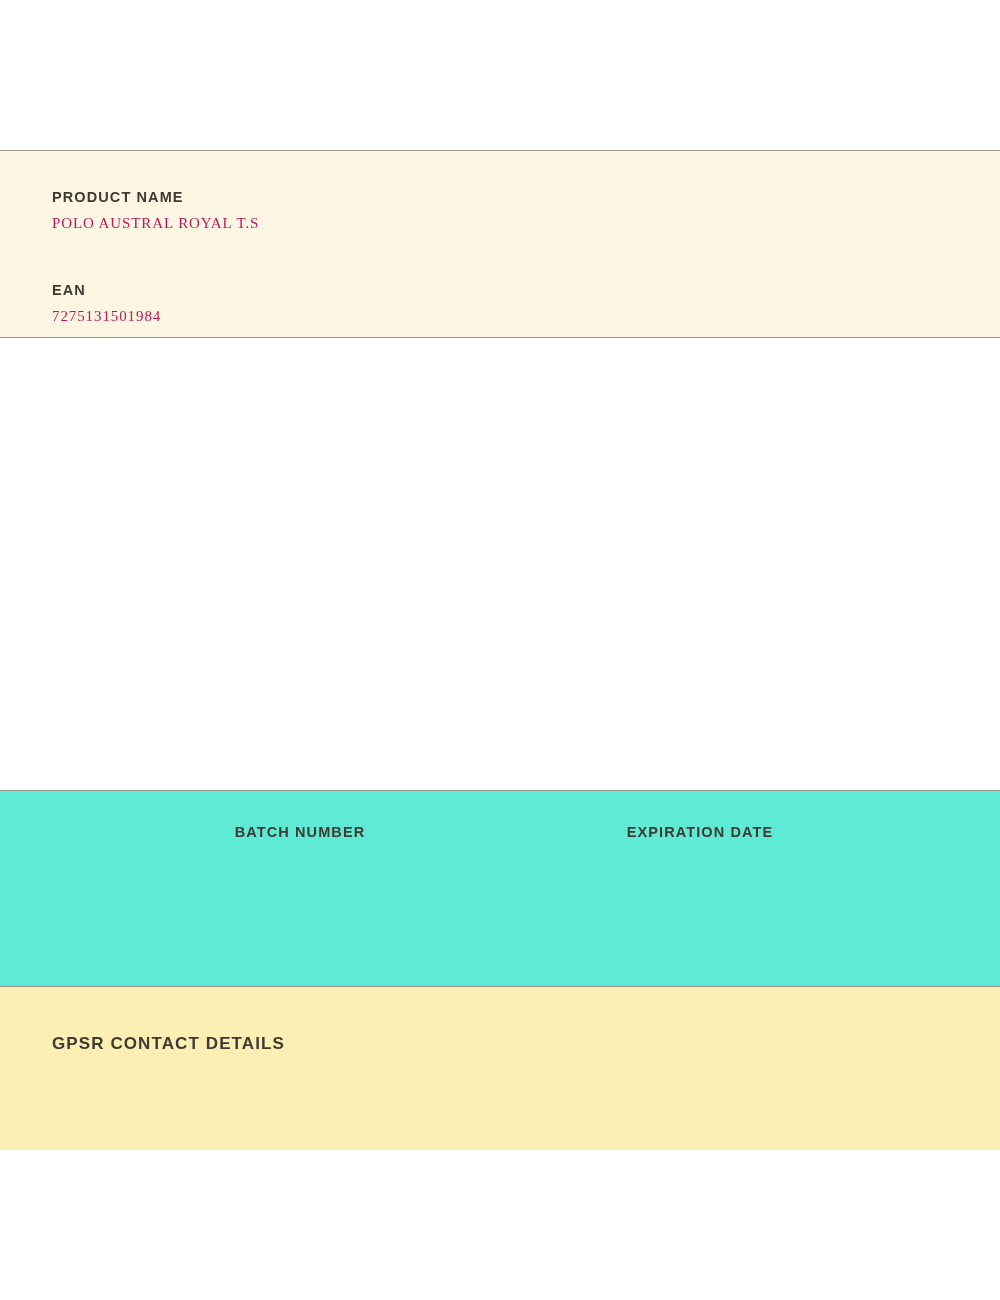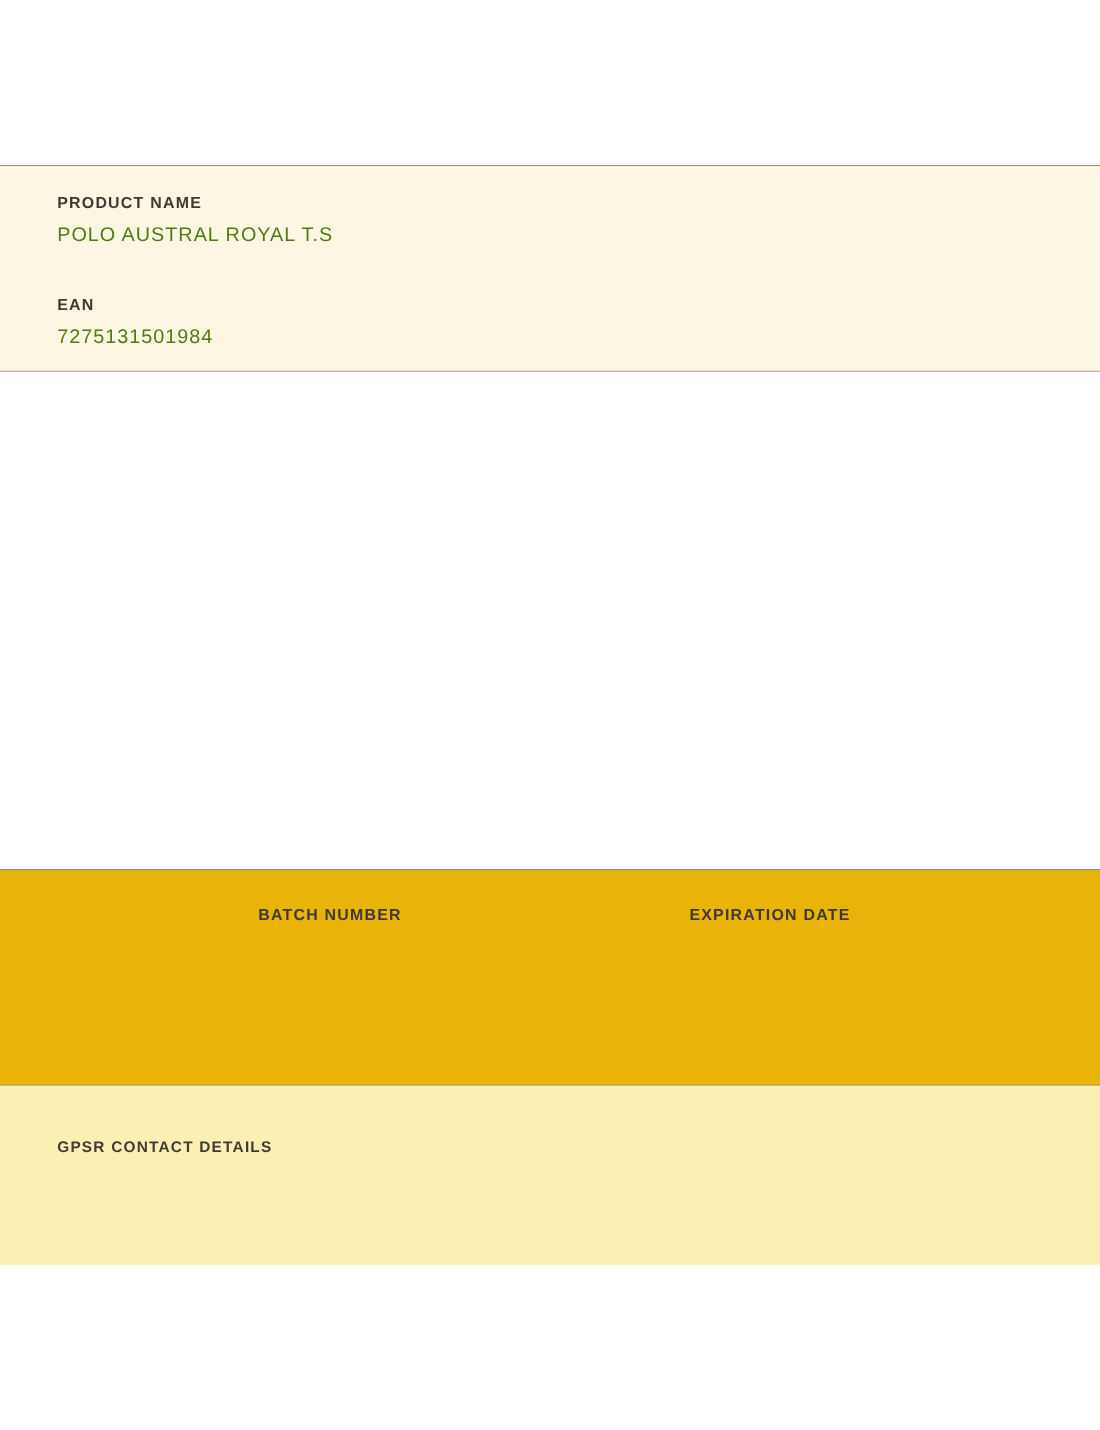--- a/index.html
+++ b/index.html
@@ -38,30 +38,31 @@
 
   .field {
     position: absolute;
     left: 52px;
   }
   .field-label {
     font-size: 14.5px;
     font-weight: bold;
     letter-spacing: 1.1px;
     color: #3f3a32;
-    margin: 0 0 10px 0;
+    margin: 12px 0 10px 0;
     white-space: nowrap;
   }
   .field-value {
-    font-size: 18px;
+    font-size: 15px;
     font-weight: normal;
     letter-spacing: 0.9px;
-    color: #4d7c0f;
+    color: #be185d;
     margin: 0;
     white-space: nowrap;
+    font-family: Liberation Serif, serif;
   }
 
   .field-product { top: 26px; }
   .field-ean { top: 119px; }
 
   
   .block-middle {
     position: absolute;
     left: 0;
     top: 338px;
@@ -70,21 +71,21 @@
     background: #ffffff;
   }
 
   
   .block-grid {
     position: absolute;
     left: 0;
     top: 790px;
     width: 1000px;
     height: 197px;
-    background: #eab308;
+    background: #5eead4;
     border-top: 1px solid #9c9488;
     border-bottom: 1px solid #9c9488;
     box-sizing: border-box;
   }
 
   .grid-cell {
     position: absolute;
     text-align: center;
     font-size: 14.5px;
     font-weight: bold;
@@ -104,21 +105,21 @@
     top: 987px;
     width: 1000px;
     height: 163px;
     background: #fcefb4;
     box-sizing: border-box;
   }
   .gpsr-label {
     position: absolute;
     left: 52px;
     top: 47px;
-    font-size: 14px;
+    font-size: 17px;
     font-weight: bold;
     letter-spacing: 1.1px;
     color: #3f3a32;
     white-space: nowrap;
   }
 
   
   .block-bottom {
     position: absolute;
     left: 0;

